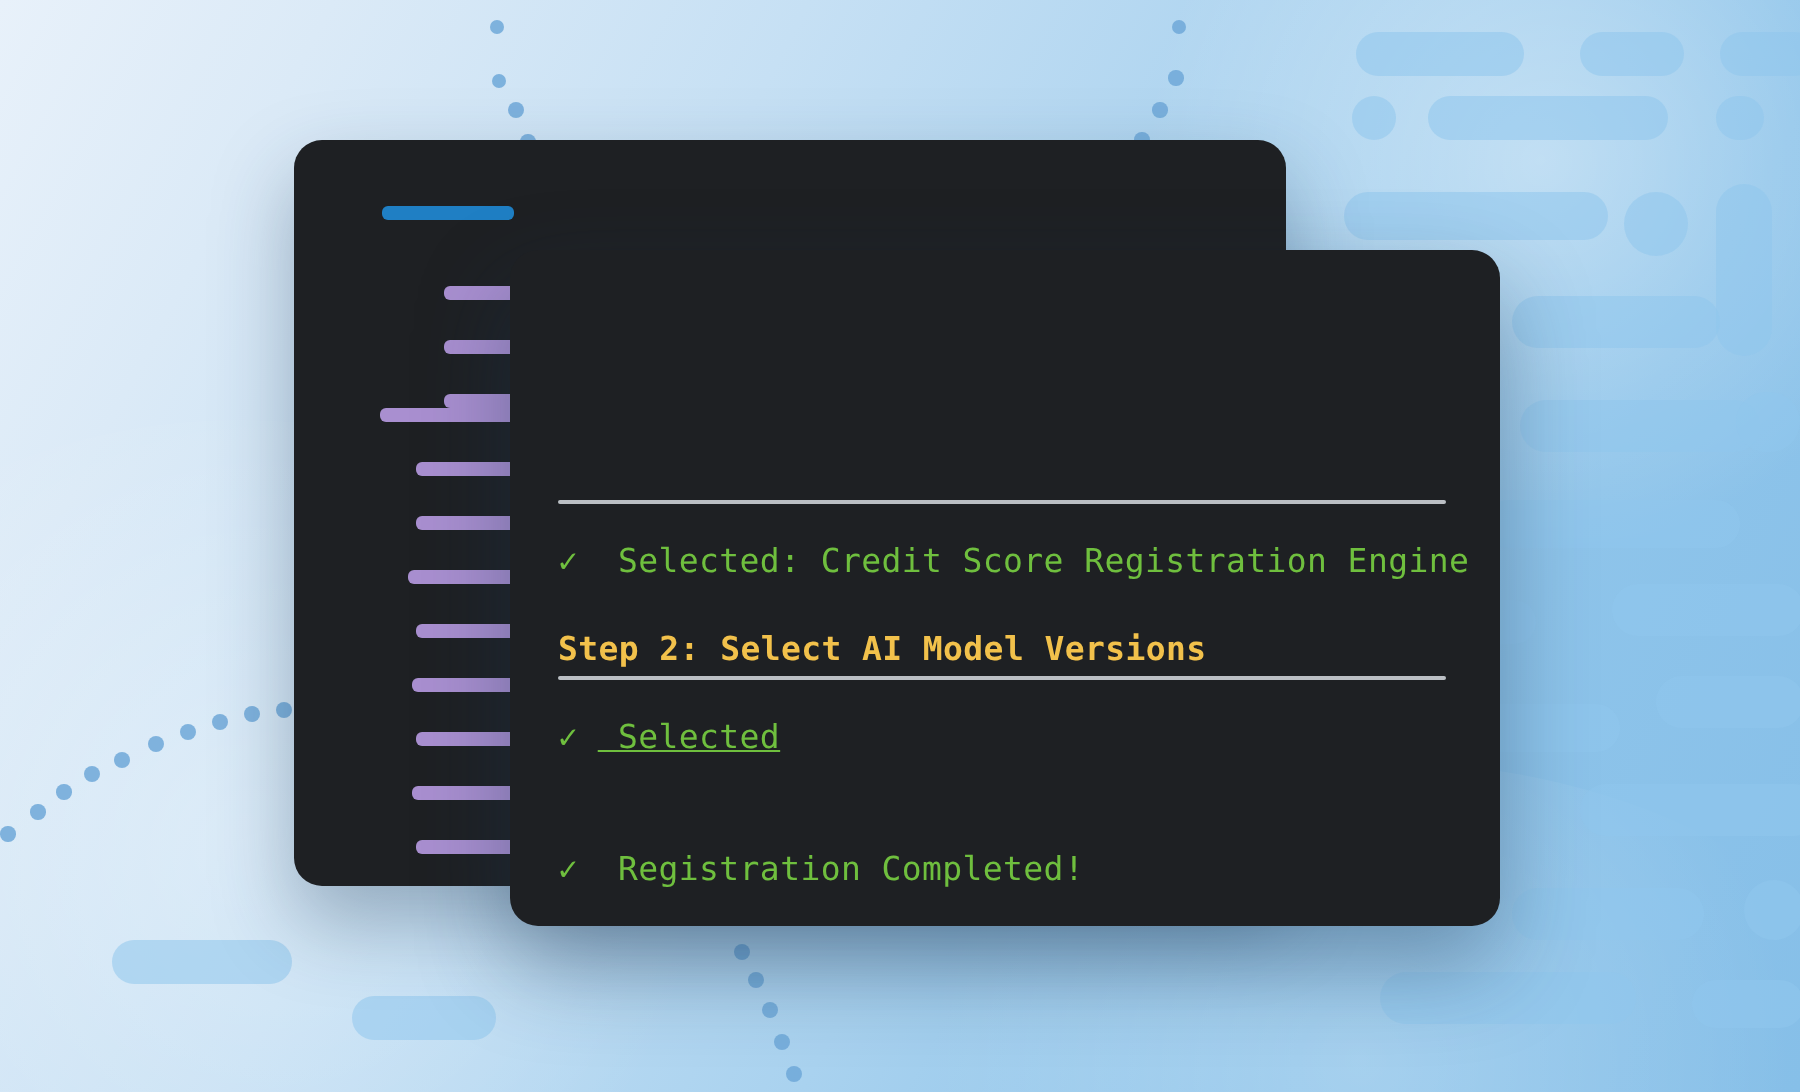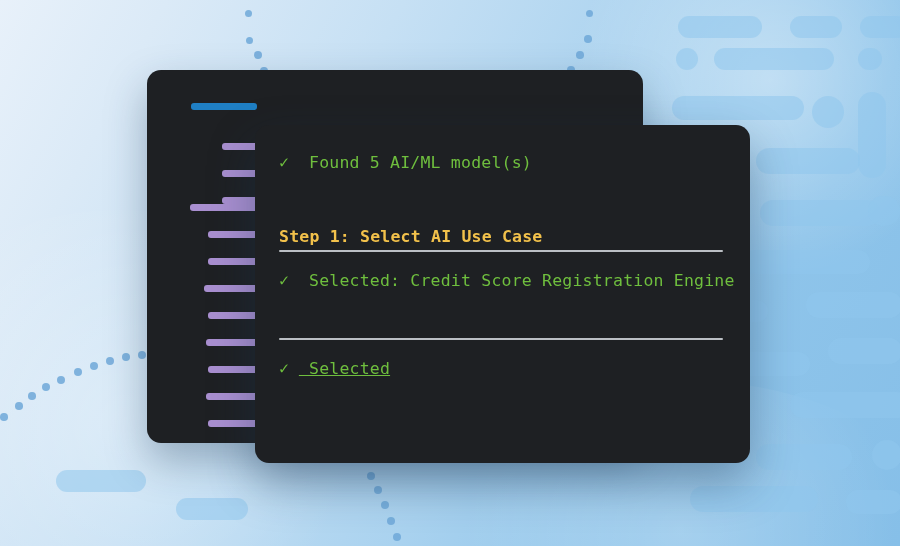--- a/index.html
+++ b/index.html
@@ -230,22 +230,22 @@
         <div class="bar" style="left: 61px; top: 242px; width: 99px; background: rgb(169, 143, 208);"></div>
         <div class="bar" style="left: 59px; top: 269px; width: 101px; background: rgb(169, 143, 208);"></div>
         <div class="bar" style="left: 61px; top: 296px; width: 99px; background: rgb(169, 143, 208);"></div>
         <div class="bar" style="left: 59px; top: 323px; width: 101px; background: rgb(169, 143, 208);"></div>
         <div class="bar" style="left: 61px; top: 350px; width: 99px; background: rgb(169, 143, 208);"></div>
       </div>
   </div>
 
   <div class="card" id="front-card">
     <div id="term">
-        <div class="line ok" style="top: 30px; color: rgb(111, 191, 62);"><span class="check">✓</span><span> Found 5 AI/ML model(s)</span></div>
-        <div class="line step" style="top: 104px; color: rgb(242, 193, 75);"><span>Step 1: Select AI Use Case</span></div>
         <div class="line ok" style="top: 148px; color: rgb(111, 191, 62);"><span class="check">✓</span><span> Selected: Credit Score Registration Engine</span></div>
+        <div class="line step" style="top: 192px; color: rgb(242, 193, 75);"><span>Step 2: Select AI Model Versions</span></div>
         <div class="line ok" style="top: 236px; color: rgb(111, 191, 62); text-decoration: underline;"><span class="check">✓</span><span> Selected</span></div>
+        <div class="line ok" style="top: 302px; color: rgb(111, 191, 62);"><span class="check">✓</span><span> Registration Completed!</span></div>
         <div class="rule" style="top: 125px; width: 444px; background: rgb(201, 205, 210);"></div>
         <div class="rule" style="top: 213px; width: 444px; background: rgb(201, 205, 210);"></div>
       </div>
   </div>
 
 </div>
 
 </body></html>

